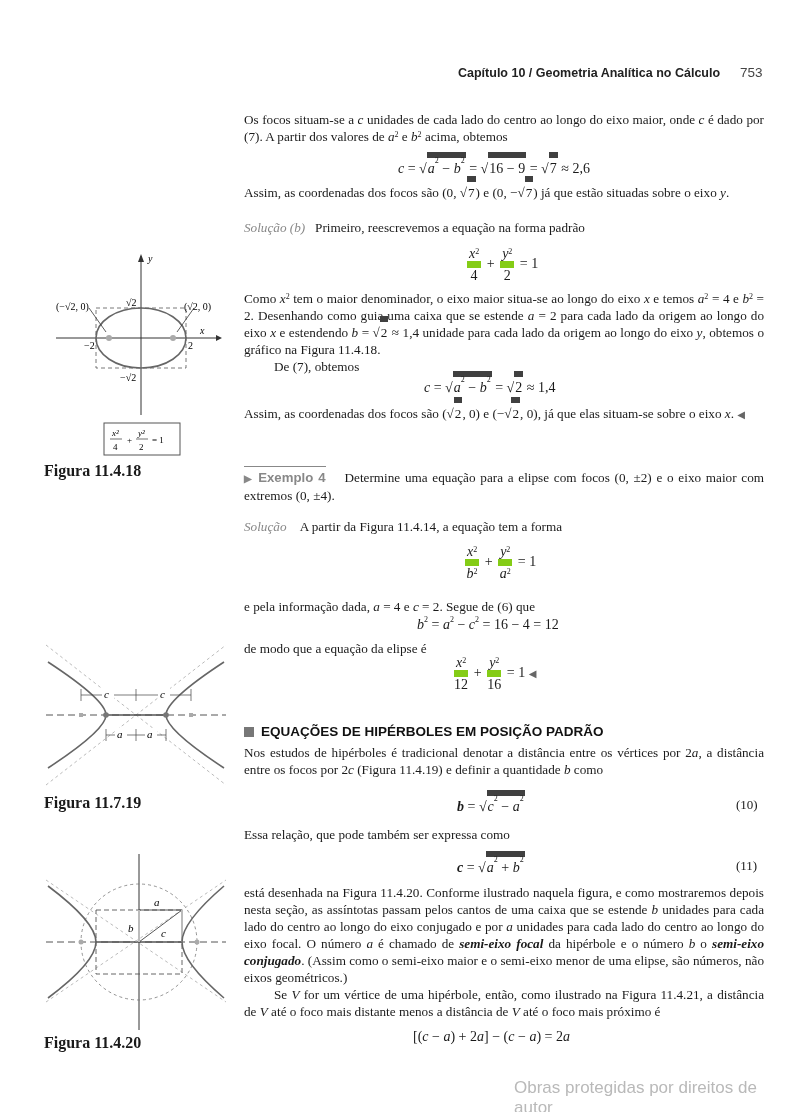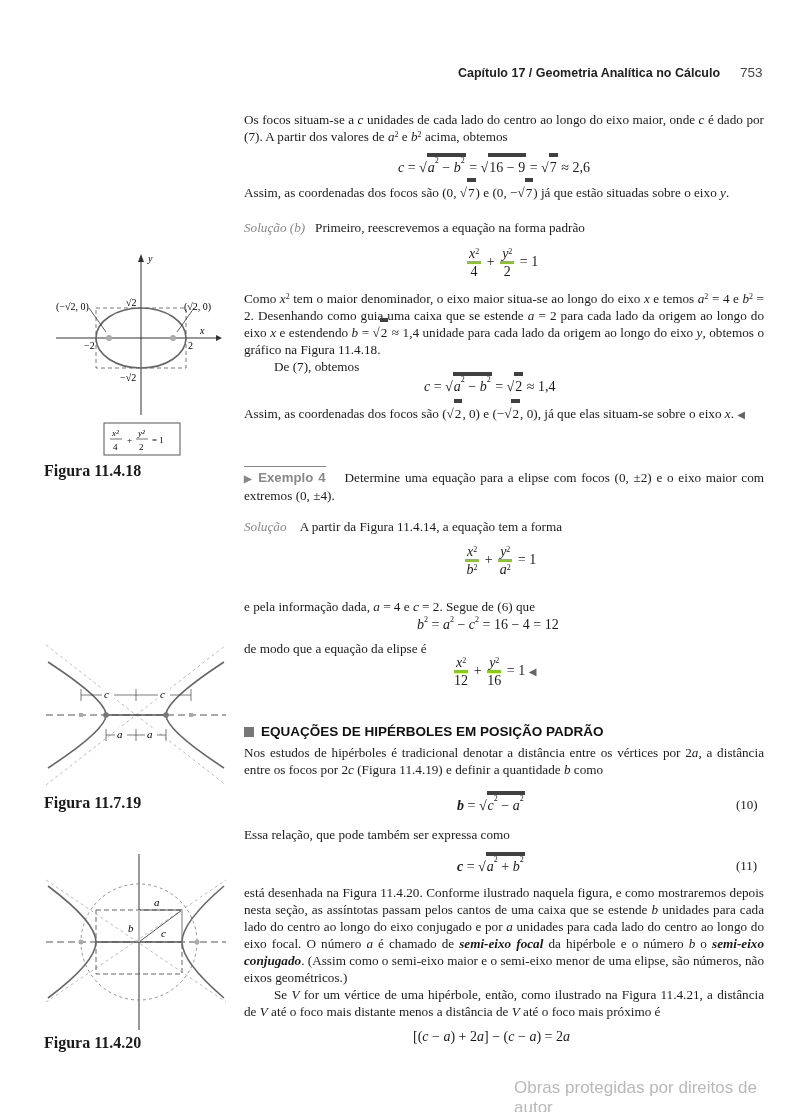--- a/index.html
+++ b/index.html
@@ -8,36 +8,36 @@
   .abs { position:absolute; }
   .hdr { top:66px; left:458px; font-family:"Liberation Sans", sans-serif; font-weight:bold; font-size:12.5px; color:#222; white-space:nowrap; }
   .pnum { top:65px; left:740px; font-family:"Liberation Sans", sans-serif; font-size:13.5px; color:#444; }
   .para { left:244px; width:520px; font-size:13.2px; line-height:17px; text-align:justify; }
   .eq { font-size:14px; white-space:nowrap; font-family:"Liberation Serif", serif; }
   .eqnum { font-size:13px; }
   i, .it { font-style:italic; }
   sup { font-size:8px; vertical-align:top; position:relative; top:-2px; }
   .sol { color:#888; font-style:italic; }
   .frac { display:inline-block; vertical-align:middle; text-align:center; margin:0 2px; }
-  .frac .num { display:block; border-bottom:3px solid #84cc16; padding:0 2px; line-height:15px; }
+  .frac .num { display:block; border-bottom:7px solid #84cc16; padding:0 2px; line-height:15px; }
   .frac .den { display:block; line-height:15px; }
-  .sqrt { border-top:4px solid #404040; padding:3px 1px; }
+  .sqrt { border-top:6px solid #404040; padding:3px 1px; }
   .caption { font-weight:bold; font-size:16px; left:44px; }
   .ex { font-family:"Liberation Sans", sans-serif; color:#888; font-weight:bold; }
   .sec { left:244px; top:724px; font-family:"Liberation Sans", sans-serif; font-weight:bold; font-size:13.5px; color:#111; }
   .sec .sq { display:inline-block; width:10px; height:10px; background:#777; margin-right:7px; vertical-align:-1px; }
   .rule { left:244px; top:466px; width:82px; height:1px; background:#888; }
   .wm { top:1078px; left:514px; font-family:"Liberation Sans", sans-serif; font-size:17px; color:#b9b9b9; }
   .tri { color:#666; font-size:10px; }
   svg text { font-family:"Liberation Serif", serif; }
 </style>
 </head>
 <body>
 
-<div class="abs hdr">Capítulo 17  /  Geometria Analítica no Cálculo</div>
+<div class="abs hdr">Capítulo 10  /  Geometria Analítica no Cálculo</div>
 <div class="abs pnum">753</div>
 
 <div class="abs para" style="top:111px;">
   Os focos situam-se a <i>c</i> unidades de cada lado do centro ao longo do eixo maior, onde <i>c</i> é dado por (7). A partir dos valores de <i>a</i><sup>2</sup> e <i>b</i><sup>2</sup> acima, obtemos
 </div>
 <div class="abs eq" style="top:158px; left:398px;">
   <i>c</i> = √<span class="sqrt"><i>a</i><sup>2</sup> − <i>b</i><sup>2</sup></span> = √<span class="sqrt">16 − 9</span> = √<span class="sqrt">7</span> ≈ 2,6
 </div>
 <div class="abs para" style="top:184px;">
   Assim, as coordenadas dos focos são (0, √<span class="sqrt">7</span>) e (0, −√<span class="sqrt">7</span>) já que estão situadas sobre o eixo <i>y</i>.

